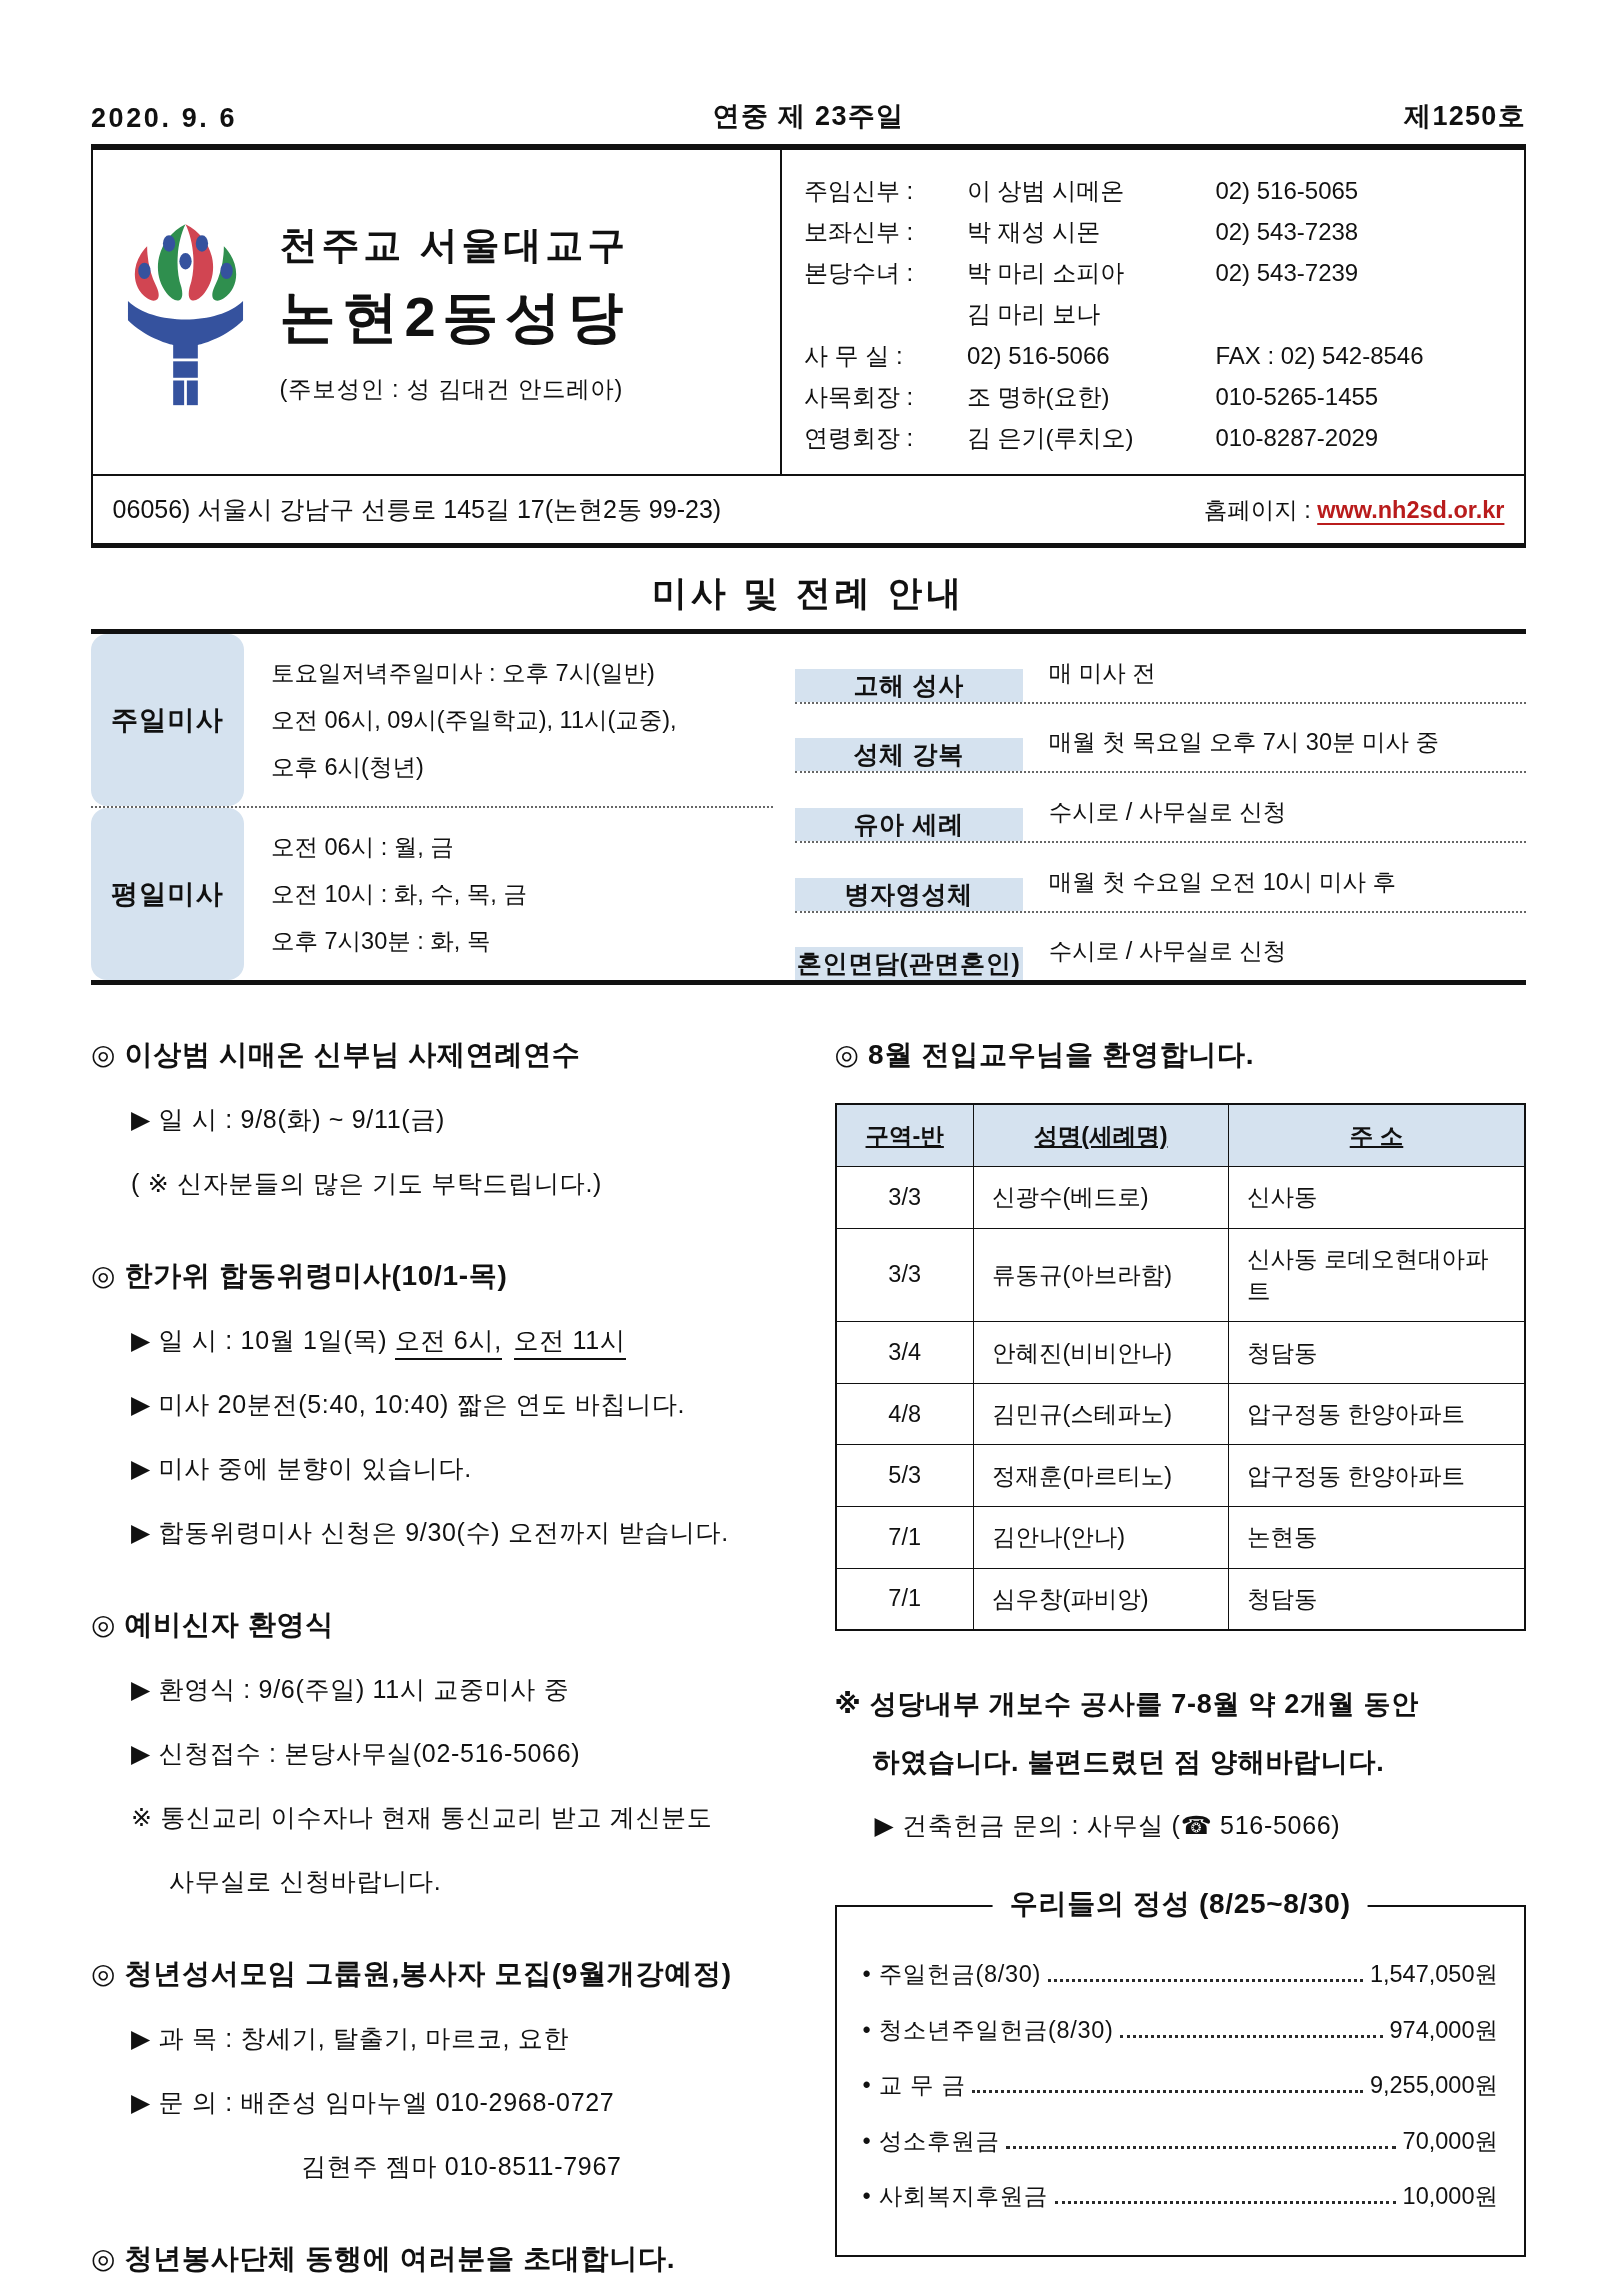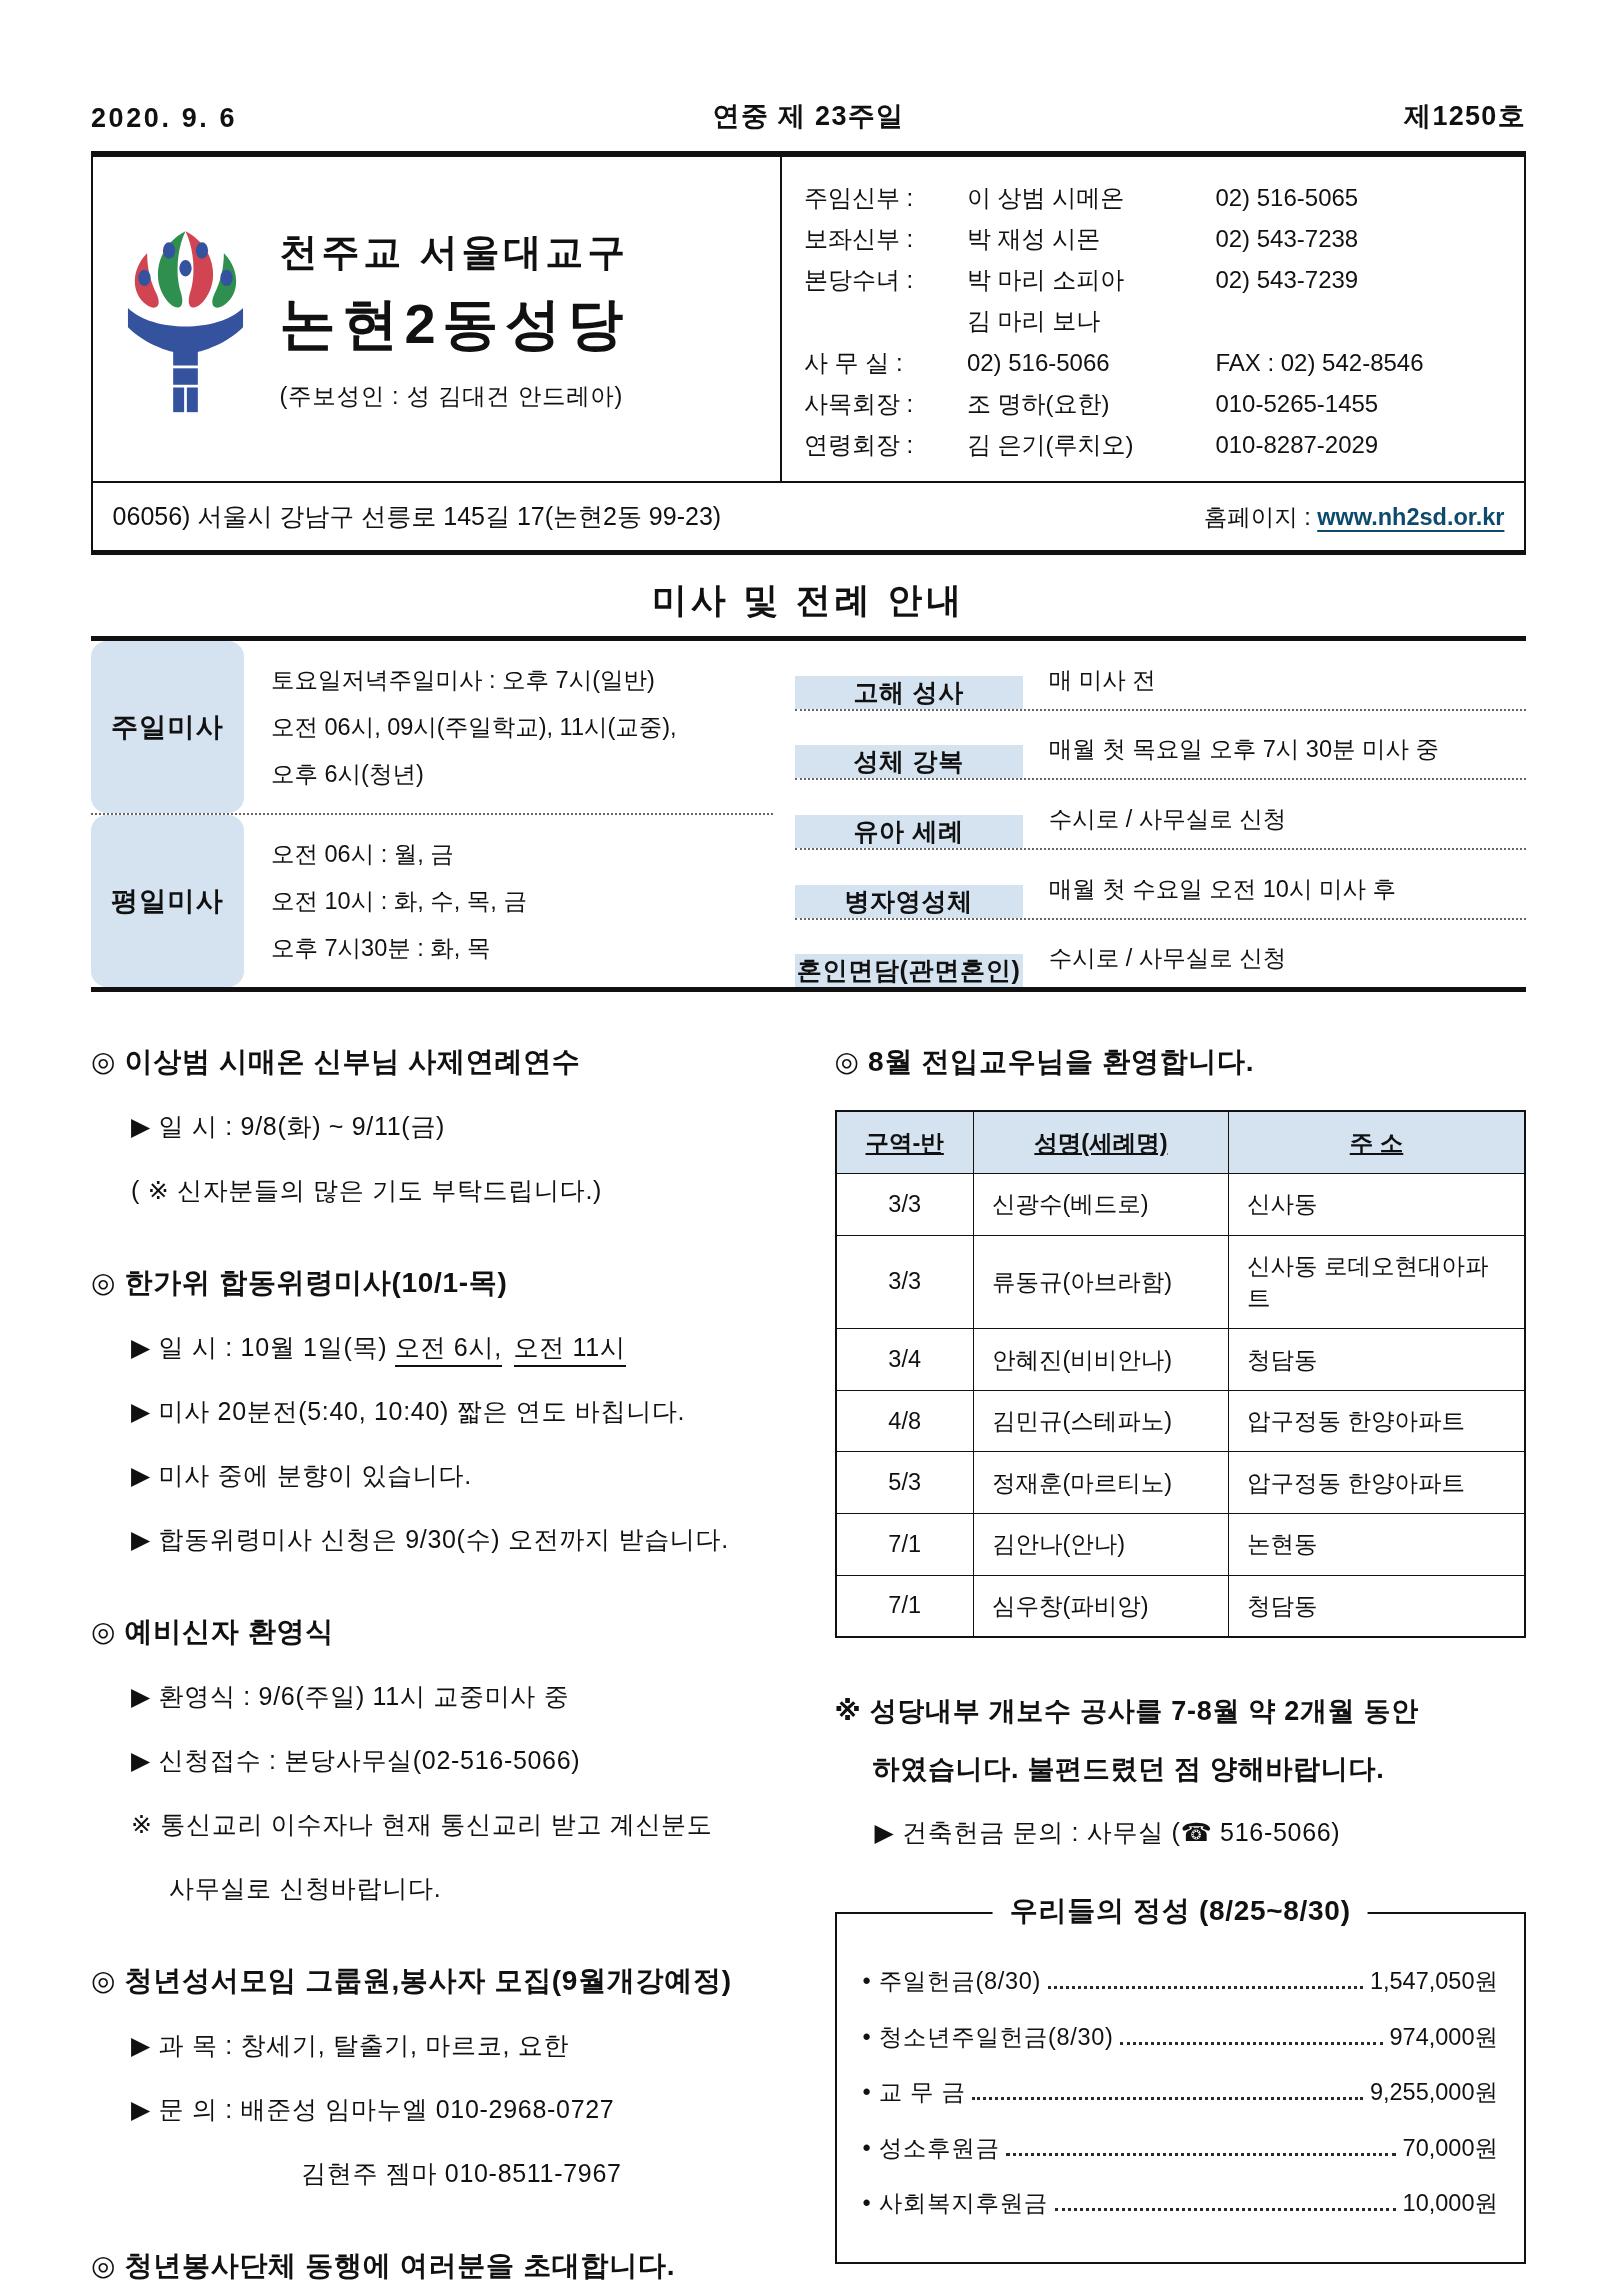--- a/index.html
+++ b/index.html
@@ -2,21 +2,21 @@
 <html style="font-size:10.4px"><head>
 <meta charset="utf-8">
 <style>
   html,body{margin:0;padding:0;background:#e9e9e9;}
   .page{width:1617px;height:2284px;background:#ffffff;margin:0 auto;position:relative;
         font-family:"Liberation Sans","DejaVu Sans",sans-serif;color:#111;box-sizing:border-box;
         padding:98px 91px 0 91px;}
   *{box-sizing:border-box;}
 
   
-  .masthead{display:flex;align-items:flex-end;font-size:27px;font-weight:bold;margin-bottom:17px;}
+  .masthead{display:flex;align-items:flex-end;font-size:27px;font-weight:bold;margin-bottom:10px;}
   .masthead .m-date{flex:1;text-align:left;letter-spacing:2.6px;}
   .masthead .m-season{flex:1;text-align:center;letter-spacing:1.3px;}
   .masthead .m-issue{flex:1;text-align:right;letter-spacing:1.3px;}
 
   
   .outer{border:2px solid #111;border-top:6.5px solid #111;border-bottom:5.9px solid #111;}
   .hdr{display:flex;border-bottom:2px solid #111;}
   .hdr-left{width:48%;display:flex;align-items:center;padding:18px 6.5px 18px 23.5px;}
   .logo{width:137px;height:196px;flex:none;}
   .hdr-titles{flex:1;padding-left:26px;}
@@ -26,21 +26,21 @@
   .hdr-right{flex:1;border-left:2px solid #111;padding:19.6px 15.6px 15.6px 22px;}
   .c-row{display:flex;font-size:24px;line-height:1.72;}
   .c-label{width:163px;white-space:nowrap;}
   .c-value{flex:1;white-space:nowrap;}
   .c-phone{width:293px;white-space:nowrap;}
 
   
   .addr{display:flex;align-items:center;padding:17px 19.6px 17px 19.6px;font-size:25px;}
   .addr-text{flex:1;}
   .homepage{white-space:nowrap;font-size:23.5px;}
-  .homepage a{color:#0c4a6e;text-decoration:underline;text-underline-offset:5.2px;font-weight:bold;}
+  .homepage a{color:#b91c1c;text-decoration:underline;text-underline-offset:5.2px;font-weight:bold;}
 
   
   .mass-title{text-align:center;font-size:35px;font-weight:bold;letter-spacing:3.9px;margin:22px 0 12px;}
   .sched{display:flex;border-top:5.9px solid #111;border-bottom:5.9px solid #111;}
   .sched-left{width:47.5%;display:flex;flex-direction:column;}
   .sched-gap{width:22px;}
   .sched-right{flex:1;display:flex;flex-direction:column;}
   .srowL{display:flex;align-items:stretch;flex:1;}
   .slabel{width:153px;background:#d5e2ef;display:flex;align-items:center;justify-content:center;
           font-weight:bold;font-size:27px;letter-spacing:1.3px;border-radius:16px;}

